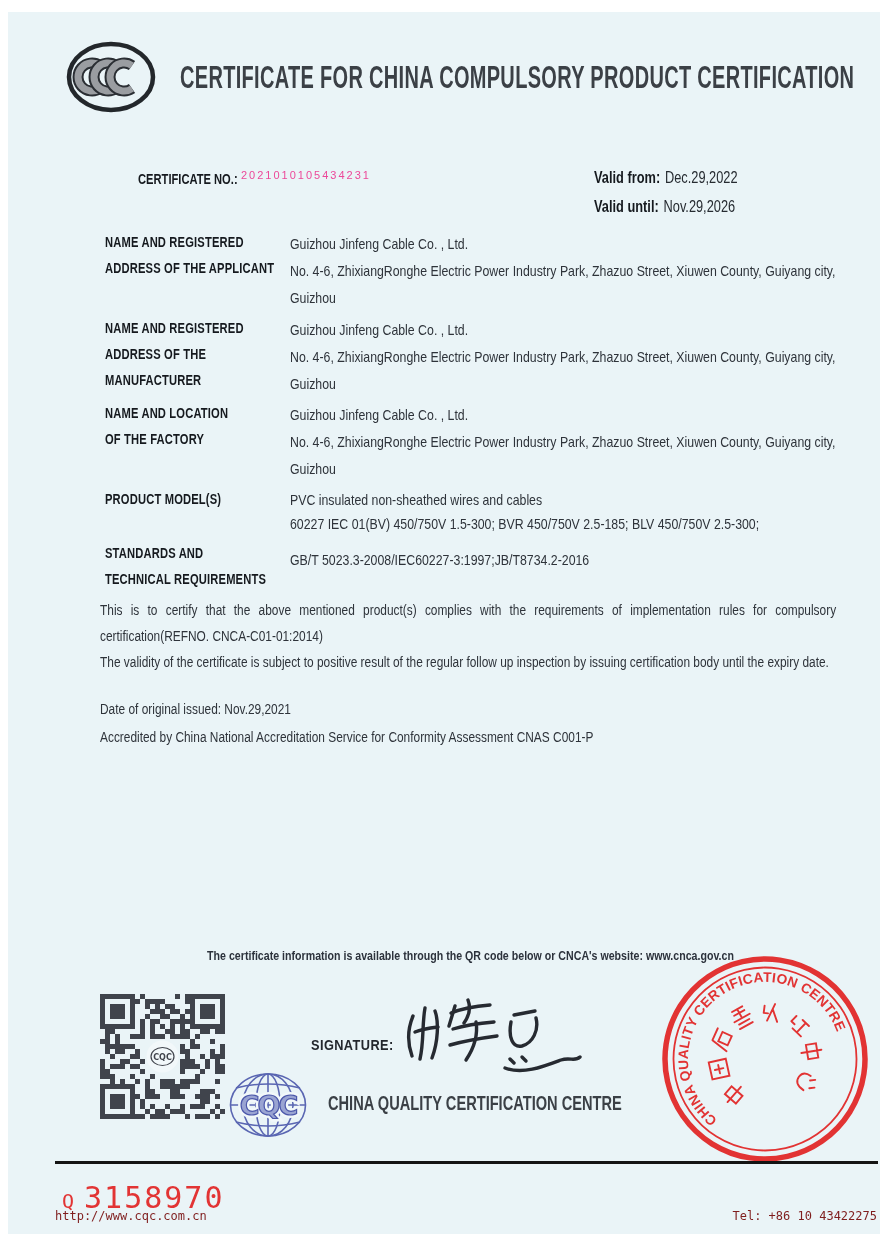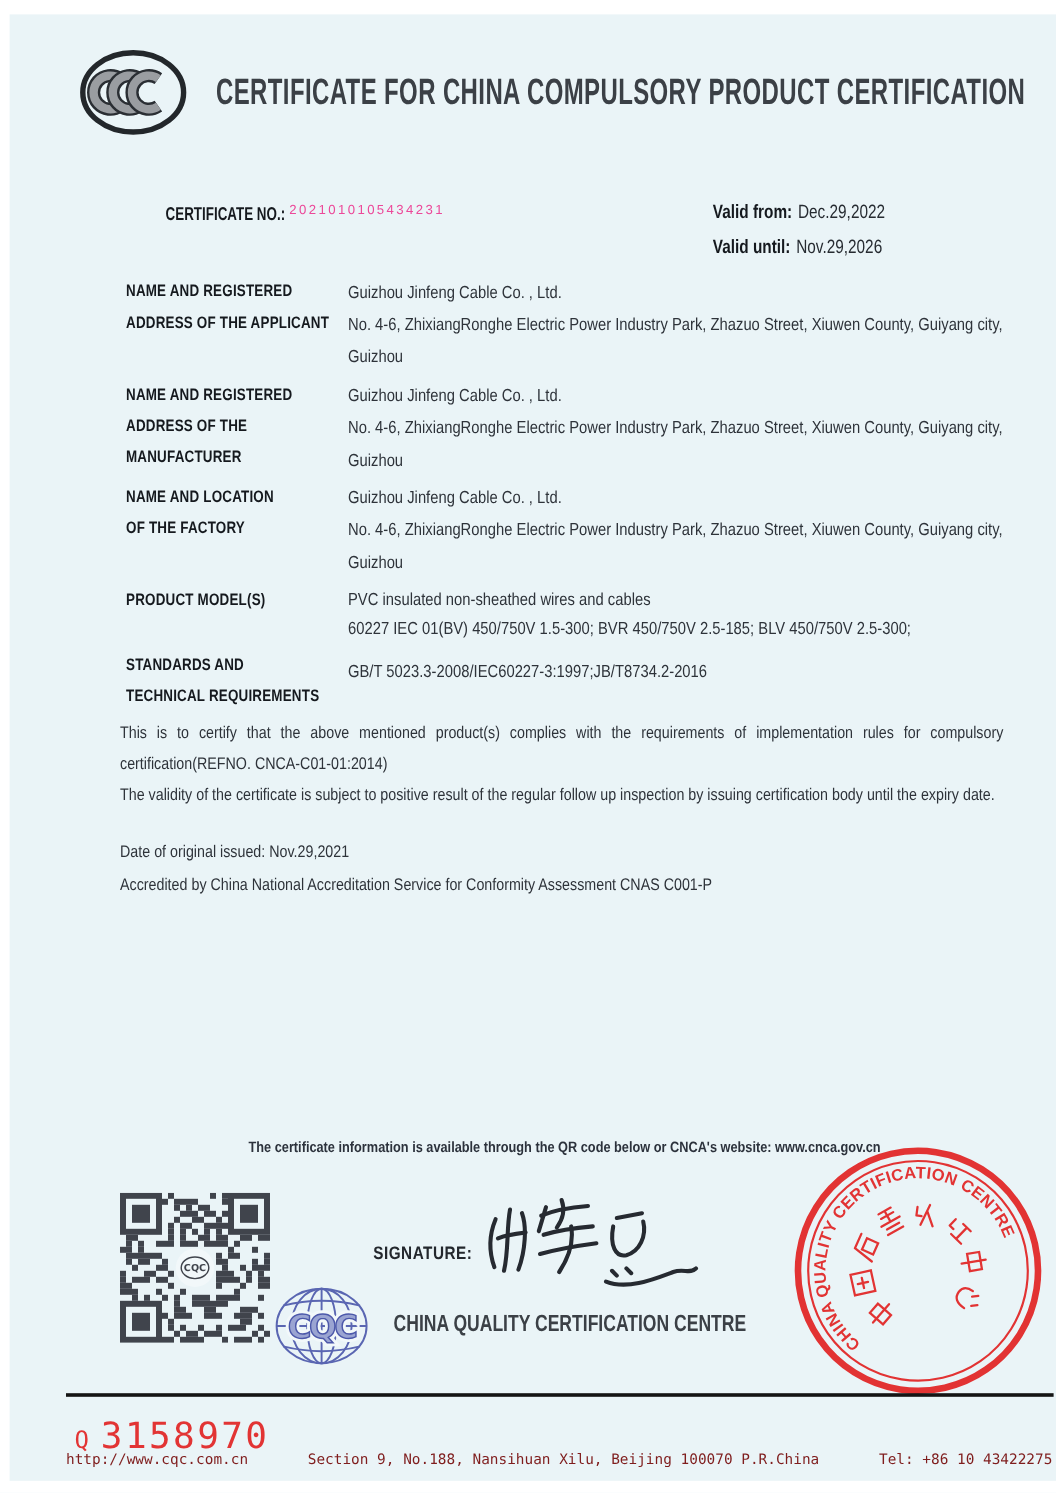--- a/index.html
+++ b/index.html
@@ -427,19 +427,18 @@
       </g>
       <g transform="translate(141.9,136.3) rotate(130.2) scale(1.45) translate(-8,-8)">
         <path d="M4,7 q-1,6 4,7 q6,1 7,-7 M5,3 l2,3 M10,1 l2,3" fill="none" stroke="#e23333" stroke-width="1.3" stroke-linecap="round"></path>
       </g>
     </g>
 </svg>
 
 <div class="footer-rule"></div>
 <div class="footer-row">
   <span>http://www.cqc.com.cn</span>
-  <span>Section 9, No.188, Nansihuan Xilu, Beijing 100070 P.R.China</span>
   <span>Tel: +86 10 43422275</span>
 </div>
 
 <div class="serial">
   <span class="q">Q</span><span class="num">3158970</span>
 </div>
 
 </body></html>

